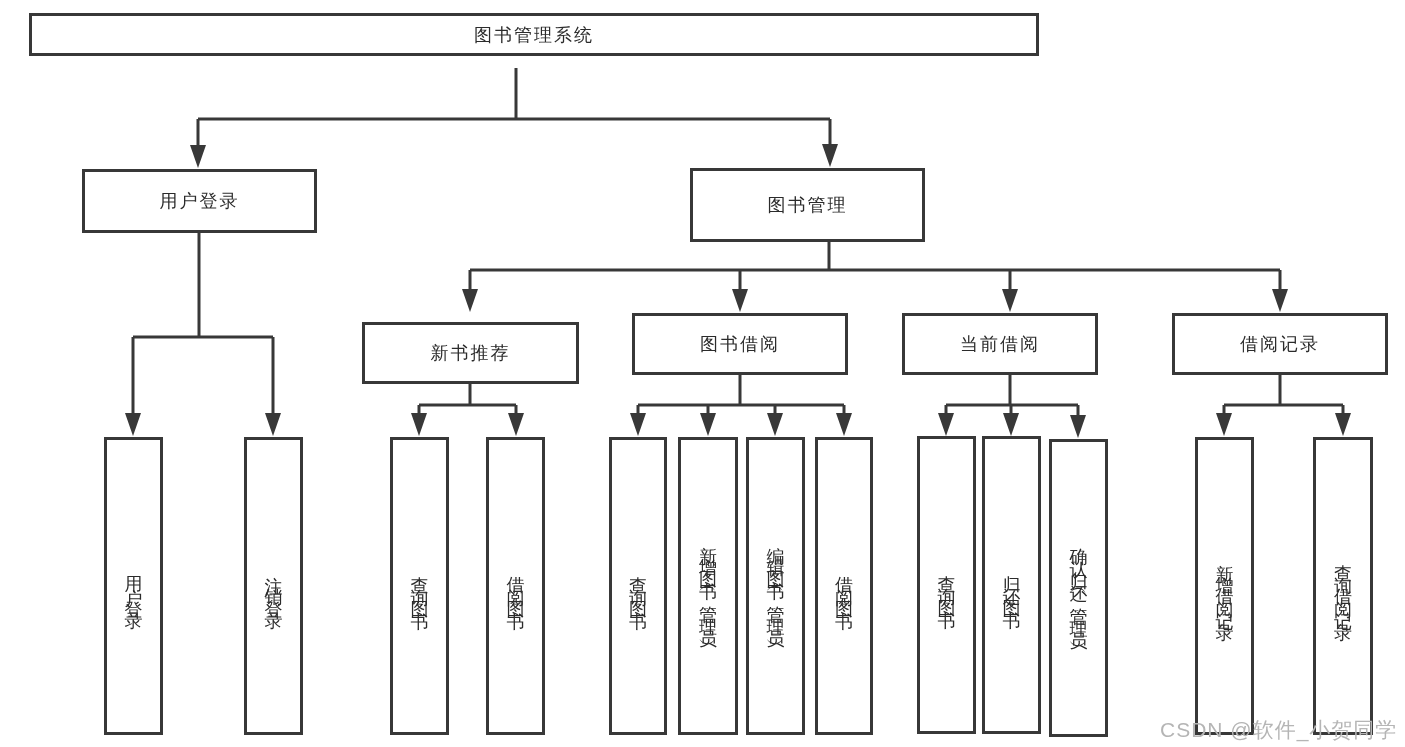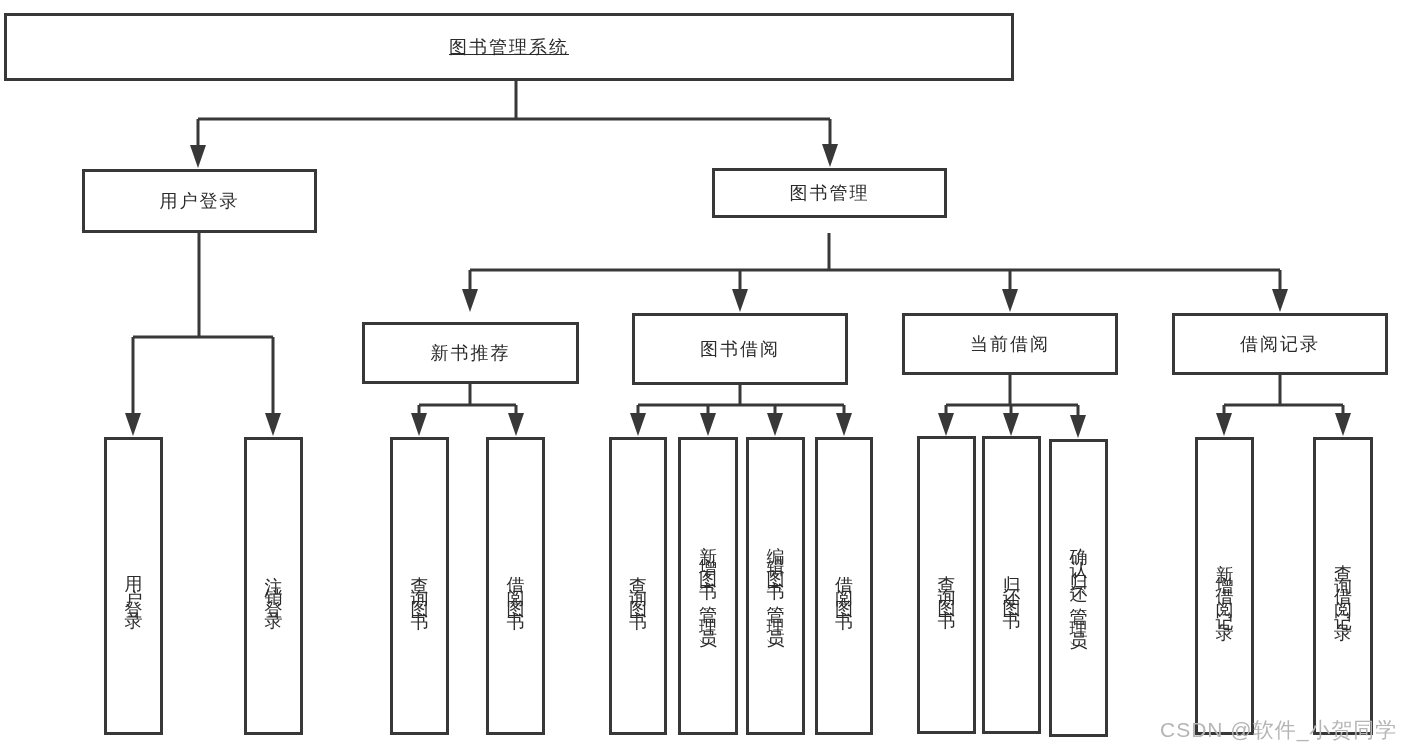--- a/index.html
+++ b/index.html
@@ -93,28 +93,28 @@
       <path d="M767 413 L783 413 L775 436 Z"></path>
       <path d="M836 413 L852 413 L844 436 Z"></path>
       <path d="M938 413 L954 413 L946 436 Z"></path>
       <path d="M1003 413 L1019 413 L1011 436 Z"></path>
       <path d="M1070 415 L1086 415 L1078 438 Z"></path>
       <path d="M1216 413 L1232 413 L1224 436 Z"></path>
       <path d="M1335 413 L1351 413 L1343 436 Z"></path>
     </g>
   </svg>
 
-  <div class="box" style="left:4px; top:13px; width:1010px; height:68px;text-decoration:underline;">图书管理系统</div>
+  <div class="box" style="left:29px; top:13px; width:1010px; height:43px;">图书管理系统</div>
 
   <div class="box" style="left:82px; top:169px; width:235px; height:64px;">用户登录</div>
-  <div class="box" style="left:712px; top:168px; width:235px; height:50px;">图书管理</div>
+  <div class="box" style="left:690px; top:168px; width:235px; height:74px;">图书管理</div>
 
   <div class="box" style="left:362px; top:322px; width:217px; height:62px;">新书推荐</div>
-  <div class="box" style="left:632px; top:313px; width:216px; height:72px;">图书借阅</div>
-  <div class="box" style="left:902px; top:313px; width:216px; height:62px;">当前借阅</div>
+  <div class="box" style="left:632px; top:313px; width:216px; height:62px;">图书借阅</div>
+  <div class="box" style="left:902px; top:313px; width:196px; height:62px;">当前借阅</div>
   <div class="box" style="left:1172px; top:313px; width:216px; height:62px;">借阅记录</div>
 
   <div class="box vbox" style="left:104px; top:437px; width:59px; height:298px;">用户登录</div>
   <div class="box vbox" style="left:244px; top:437px; width:59px; height:298px;">注销登录</div>
 
   <div class="box vbox" style="left:390px; top:437px; width:59px; height:298px;">查询图书</div>
   <div class="box vbox" style="left:486px; top:437px; width:59px; height:298px;">借阅图书</div>
 
   <div class="box vbox" style="left:609px; top:437px; width:58px; height:298px;">查询图书</div>
   <div class="box vbox" style="left:678px; top:437px; width:60px; height:298px;">新增图书（管理员）</div>

